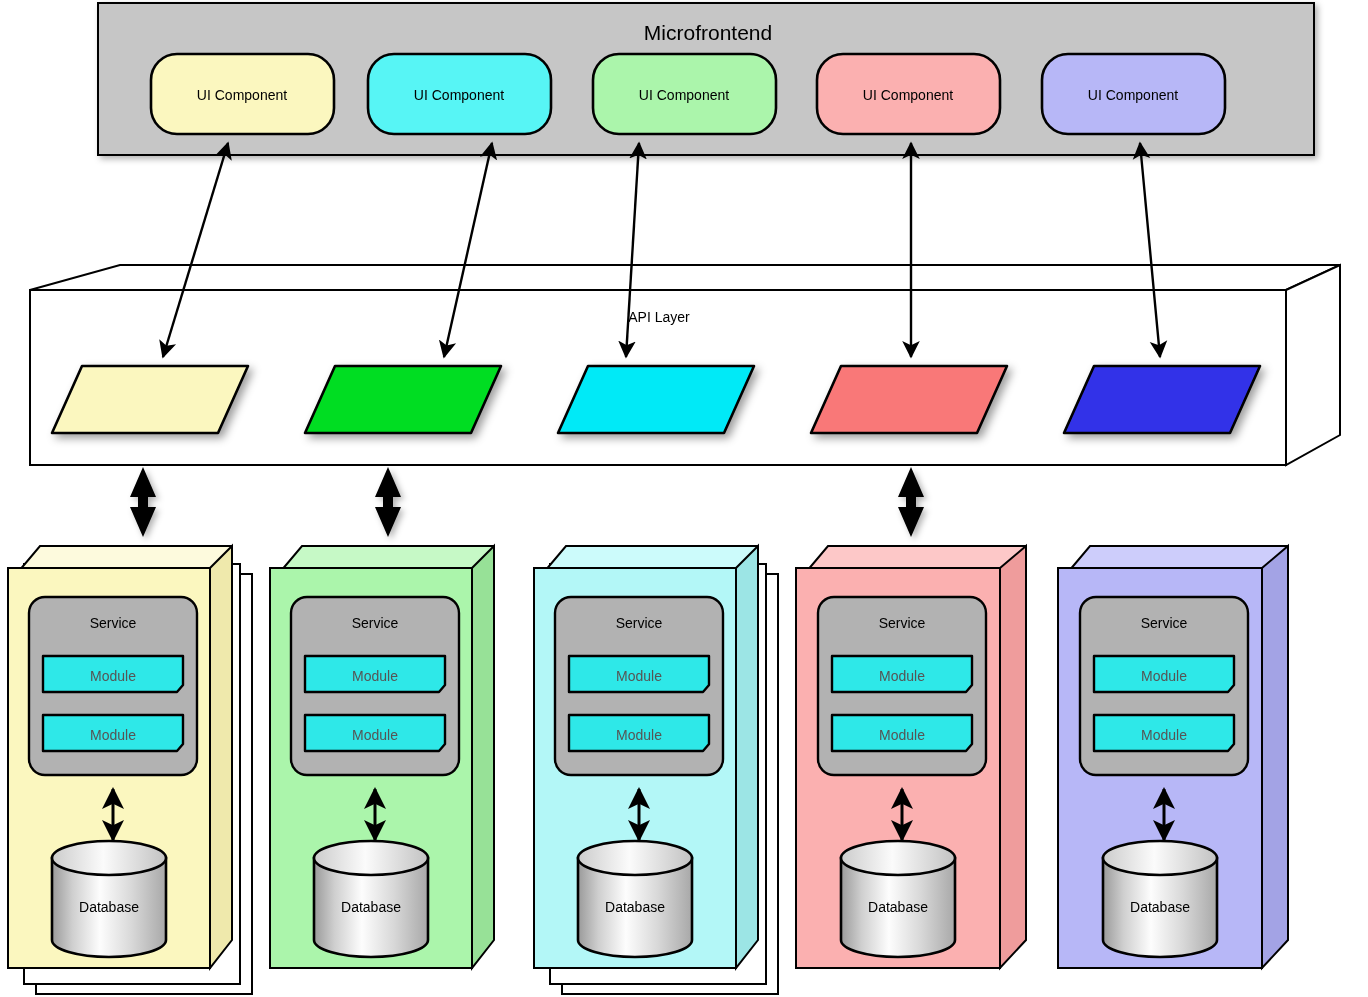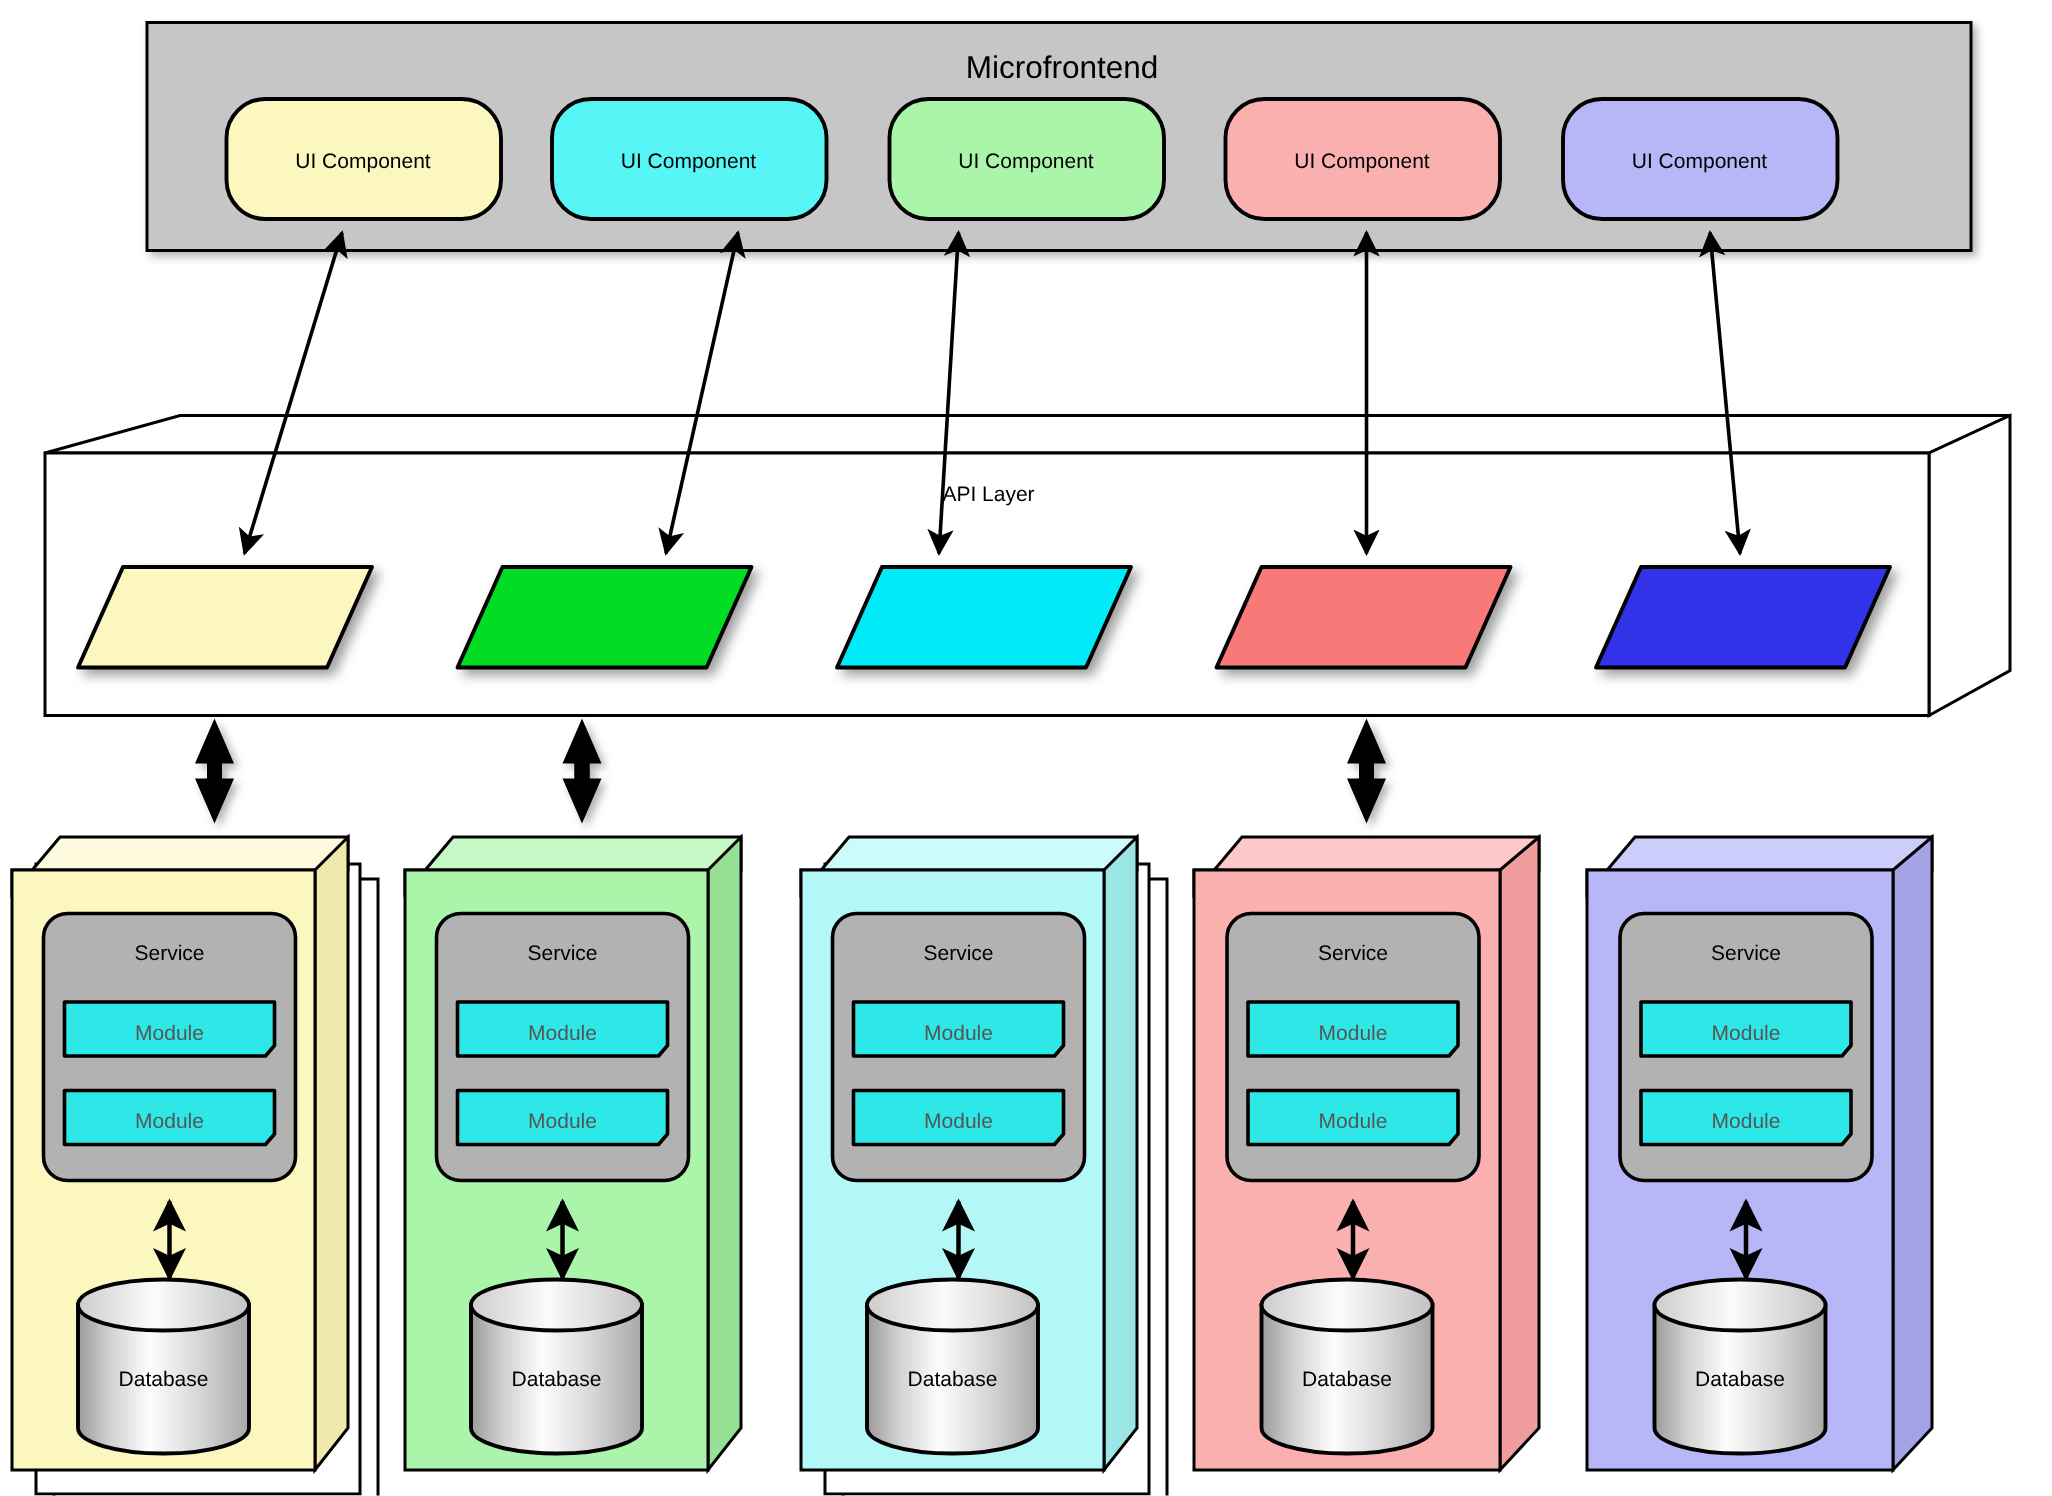--- a/index.html
+++ b/index.html
@@ -2,21 +2,21 @@
 <html><head>
 <meta charset="utf-8">
 <title>Microfrontend Architecture Diagram</title>
 <style>
   html,body{margin:0;padding:0;background:#ffffff;}
   body{
     width:1368px;height:997px;overflow:hidden;
     font-family:"Liberation Sans","DejaVu Sans",sans-serif;
     position:relative;
   }
-  #stage{position:absolute;left:0;top:12px;width:1368px;height:742px;}
+  #stage{position:absolute;left:0;top:0;width:1368px;height:742px;}
   svg#diagram{position:absolute;left:0;top:0;width:1368px;height:997px;display:block;}
   .lbl{font-family:"Liberation Sans","DejaVu Sans",sans-serif;fill:#000;}
 </style>
 </head>
 <body>
 
 <div id="stage">
   <svg id="diagram" viewBox="0 0 1368 997" xmlns="http://www.w3.org/2000/svg">
     <defs>
       <filter id="dropShadow" x="-30%" y="-30%" width="180%" height="180%">

